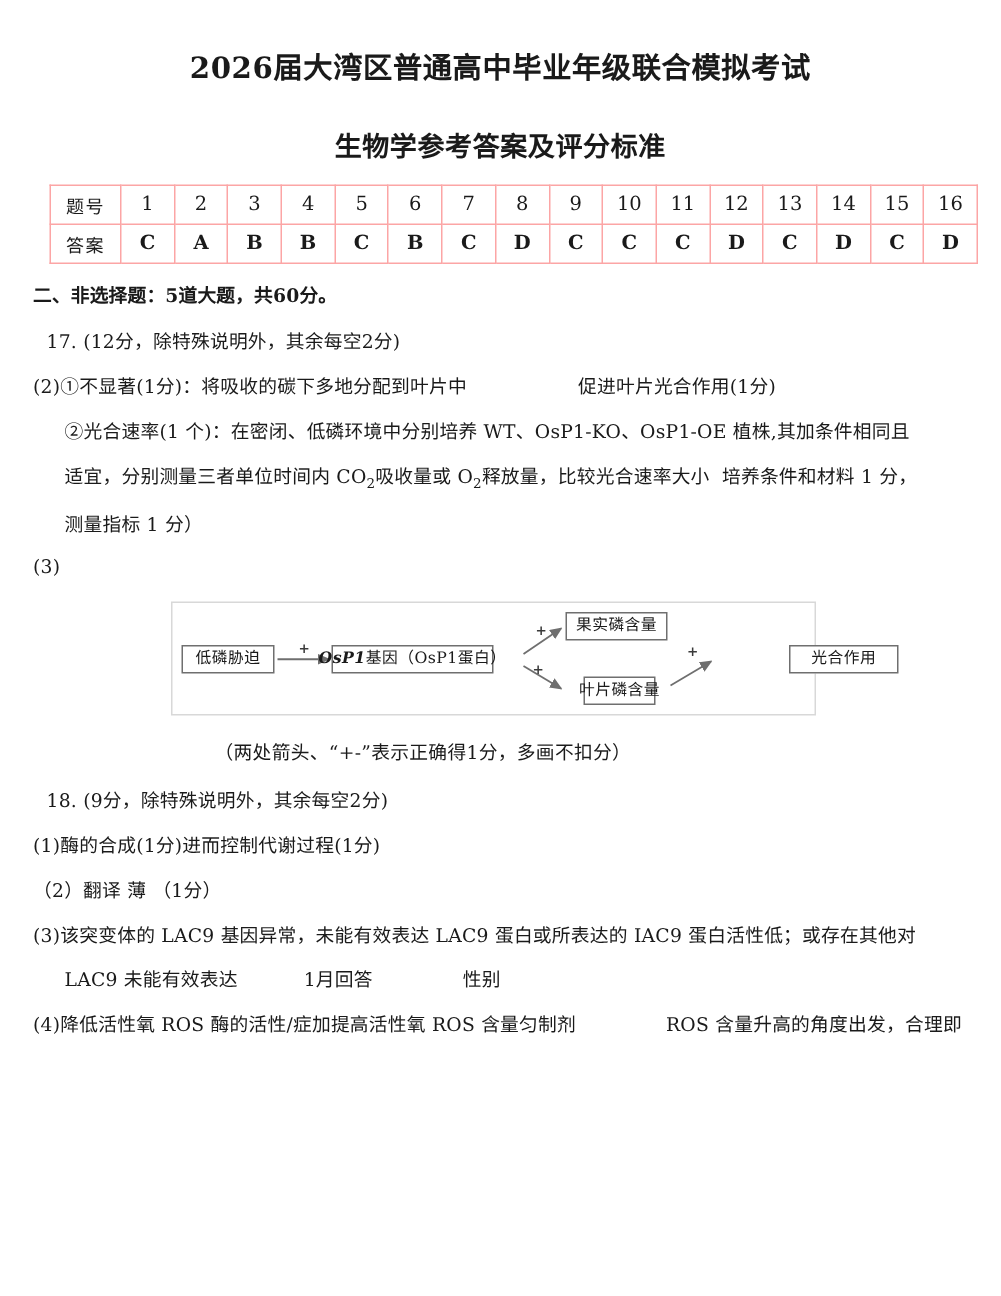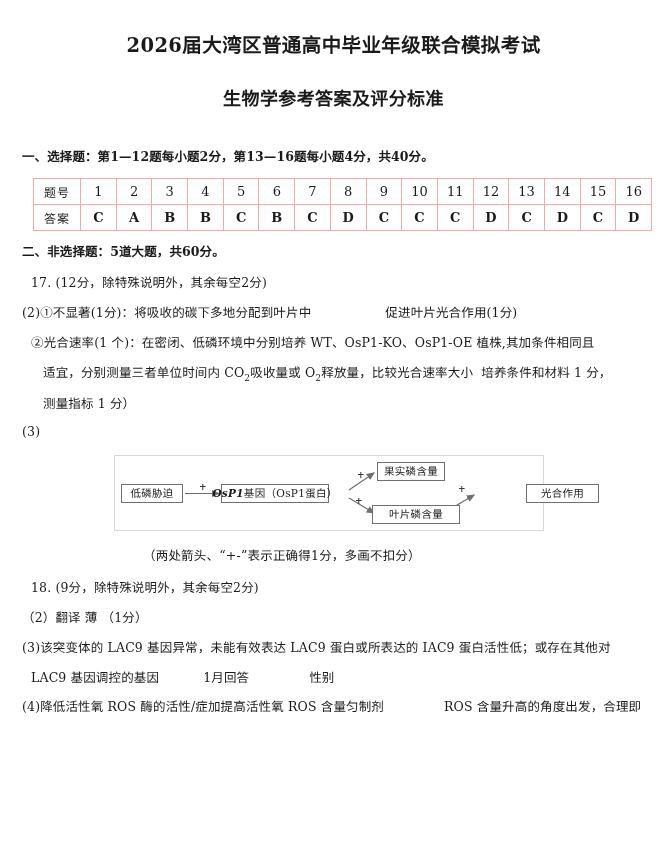--- a/index.html
+++ b/index.html
@@ -92,21 +92,21 @@
   .para {
     font-size: 12.5px;
     line-height: 1.35;
     margin: 0;
     letter-spacing: 0.15px;
     white-space: pre-wrap;
   }
   .q-head { padding-left: 31px; padding-top: 15px; }
   .lvl1   { padding-left: 25px; padding-top: 14px; }
   .lvl1b  { padding-left: 22px; padding-top: 13px; }
-  .lvl2   { padding-left: 31px; padding-top: 13px; }
+  .lvl2   { padding-left: 43px; padding-top: 13px; }
   .cont   { padding-left: 43px; padding-top: 13px; }
   .cont2  { padding-left: 43px; padding-top: 13px; }
   .tight  { padding-top: 11px; }
   .sub { vertical-align: sub; font-size: 9px; }
   .gap-sm { display: inline-block; width: 44px; }
   .gap-md { display: inline-block; width: 60px; }
   .gap-lg { display: inline-block; width: 74px; }
 
   
   .diagram-frame {
@@ -126,21 +126,21 @@
     display: flex;
     align-items: center;
     justify-content: center;
     box-sizing: border-box;
     letter-spacing: 0.3px;
     white-space: nowrap;
   }
   #box-stress   { left: 6px;   top: 28px; width: 62px;  height: 19px; }
   #box-gene     { left: 106px; top: 28px; width: 108px; height: 19px; }
   #box-fruit    { left: 262px; top: 6px;  width: 68px;  height: 19px; }
-  #box-leaf     { left: 257px; top: 49px; width: 88px;  height: 19px; }
+  #box-leaf     { left: 274px; top: 49px; width: 48px;  height: 19px; }
   #box-photo    { left: 382px; top: 28px; width: 73px;  height: 19px; margin-left: 29px; }
   #box-gene .gene-italic { font-style: italic; font-weight: bold; }
   .diagram-svg {
     position: absolute;
     left: 0; top: 0;
     width: 428px; height: 74px;
   }
   .plus-label {
     position: absolute;
     font-size: 9px;
@@ -161,21 +161,20 @@
   }
 </style>
 </head>
 <body>
 
 <div class="page">
 
   <h1 class="title-main">2026届大湾区普通高中毕业年级联合模拟考试</h1>
   <h2 class="title-sub">生物学参考答案及评分标准</h2>
 
-  <p class="section-heading" id="sec1-heading">一、选择题：第1—12题每小题2分，第13—16题每小题4分，共40分。</p>
 
   <div class="table-wrap">
     <table class="answers">
       <tbody>
         <tr class="row-head">
           <td class="rowlabel">题号</td>
           <td class="cell">1</td>
           <td class="cell">2</td>
           <td class="cell">3</td>
           <td class="cell">4</td>
@@ -255,22 +254,23 @@
     <span class="plus-label" id="plus-1">+</span>
     <span class="plus-label" id="plus-2">+</span>
     <span class="plus-label" id="plus-3">+</span>
     <span class="plus-label" id="plus-4">+</span>
   </div>
 
   <p class="para diagram-caption">（两处箭头、“+-”表示正确得1分，多画不扣分）</p>
 
   <p class="para q-head">18. (9分，除特殊说明外，其余每空2分)</p>
 
+  <p class="para lvl1b">(1)酶的合成(1分)进而控制代谢过程(1分)</p>
 
   <p class="para lvl1b">（2）翻译 薄 （1分）</p>
 
   <p class="para lvl1b">(3)该突变体的 LAC9 基因异常，未能有效表达 LAC9 蛋白或所表达的 IAC9 蛋白活性低；或存在其他对</p>
 
-  <p class="para lvl2"><span>LAC9 基因调控的基因</span><span class="gap-sm"></span><span>1月回答</span><span class="gap-md"></span><span>性别</span></p>
+  <p class="para lvl2"><span>LAC9 未能有效表达</span><span class="gap-sm"></span><span>1月回答</span><span class="gap-md"></span><span>性别</span></p>
 
   <p class="para lvl1b"><span>(4)降低活性氧 ROS 酶的活性/症加提高活性氧 ROS 含量匀制剂</span><span class="gap-md"></span><span>ROS 含量升高的角度出发，合理即</span></p>
 
 </div>
 
 </body></html>

